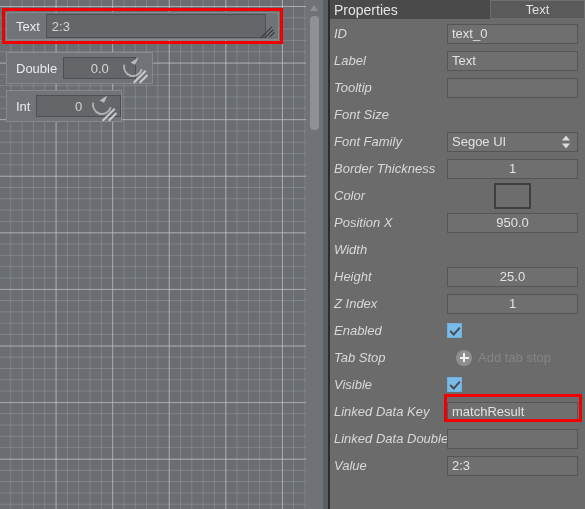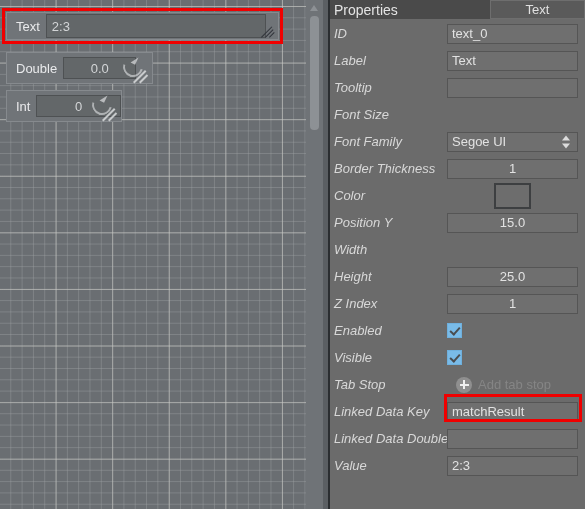--- a/index.html
+++ b/index.html
@@ -468,27 +468,27 @@
           </div>
       </div>
 
       <div class="row">
         <span class="lbl">Color</span>
         <div class="ctl">
             <div class="swatch"></div>
           </div>
       </div>
 
-
-      <div class="row">
-        <span class="lbl">Position Y</span>
-        <div class="ctl">
-            <div class="fld center">15.0</div>
-          </div>
-      </div>
+      <div class="row">
+        <span class="lbl">Position X</span>
+        <div class="ctl">
+            <div class="fld center">950.0</div>
+          </div>
+      </div>
+
 
       <div class="row">
         <span class="lbl">Width</span>
       </div>
 
       <div class="row">
         <span class="lbl">Height</span>
         <div class="ctl">
             <div class="fld center">25.0</div>
           </div>
@@ -496,43 +496,43 @@
 
       <div class="row">
         <span class="lbl">Z Index</span>
         <div class="ctl">
             <div class="fld center">1</div>
           </div>
       </div>
 
       <div class="row">
         <span class="lbl">Enabled</span>
-        <div class="ctl">
-            <div class="chk"></div>
-          </div>
-      </div>
-
-      <div class="row">
-        <span class="lbl">Visible</span>
         <div class="ctl">
             <div class="chk"></div>
           </div>
       </div>
 
       <div class="row">
         <span class="lbl">Tab Stop</span>
         <div class="ctl">
           <div class="addstop">
             <span class="plus-icon"></span>
             <span class="atxt">Add tab stop</span>
           </div>
         </div>
       </div>
 
       <div class="row">
+        <span class="lbl">Visible</span>
+        <div class="ctl">
+            <div class="chk"></div>
+          </div>
+      </div>
+
+      <div class="row">
         <span class="lbl">Linked Data Key</span>
         <div class="ctl">
             <div class="fld left">matchResult</div>
           </div>
         <div id="ldk-outline" style="top: -4px;"></div>
       </div>
 
       <div class="row">
         <span class="lbl">Linked Data Double</span>
         <div class="ctl">

